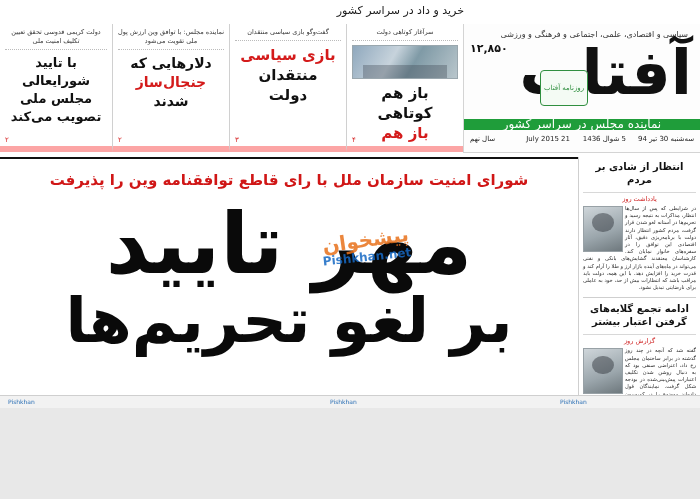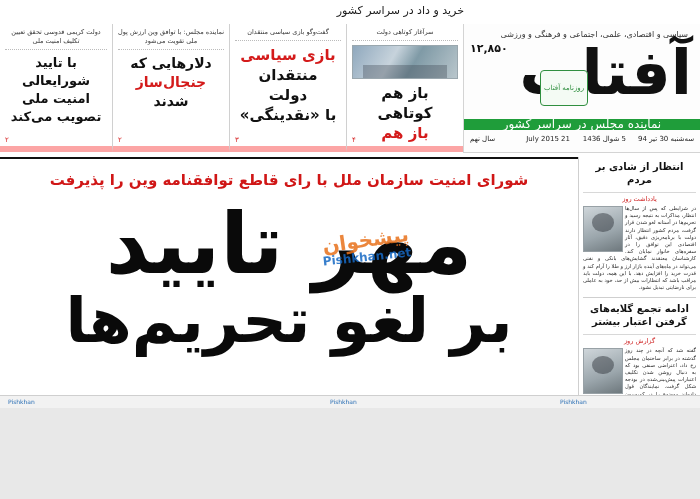--- a/index.html
+++ b/index.html
@@ -362,35 +362,34 @@
     <div class="hl red">باز هم خسارت</div>
     <div class="pagenum">۴</div>
   </div>
 
   <div class="topbox" id="box2">
     <div class="kicker">گفت‌وگو
 بازی سیاسی منتقدان</div>
     <div class="hl red">بازی سیاسی</div>
     <div class="hl">منتقدان</div>
     <div class="hl">دولت</div>
-    <div class="hl">با «نقدینگی»</div>
     <div class="pagenum">۳</div>
   </div>
 
   <div class="topbox" id="box3">
     <div class="kicker">نماینده مجلس: با توافق وین ارزش پول ملی تقویت می‌شود</div>
     <div class="hl">دلارهایی که</div>
     <div class="hl red">جنجال‌ساز</div>
     <div class="hl">شدند</div>
     <div class="pagenum">۲</div>
   </div>
 
   <div class="topbox" id="box4">
     <div class="kicker">دولت کریمی قدوسی تحقق تعیین تکلیف امنیت ملی</div>
-    <div class="hl">با تایید شورایعالی امنیت ملی</div>
+    <div class="hl">با تایید شورایعالی مجلس ملی</div>
     <div class="hl">تصویب می‌کند</div>
     <div class="pagenum">۲</div>
   </div>
 
   <div class="sidebar">
     <div class="side-item">
       <div class="side-head">انتظار از شادی بر مردم</div>
       <div class="side-sub">یادداشت روز</div>
       <div class="side-photo"></div>
       <div class="side-body">در شرایطی که پس از سال‌ها انتظار، مذاکرات به نتیجه رسید و تحریم‌ها در آستانه لغو شدن قرار گرفت، مردم کشور انتظار دارند دولت با برنامه‌ریزی دقیق، آثار اقتصادی این توافق را در سفره‌های خانوار نمایان کند. کارشناسان معتقدند گشایش‌های بانکی و نفتی می‌تواند در ماه‌های آینده بازار ارز و طلا را آرام کند و قدرت خرید را افزایش دهد. با این همه، دولت باید مراقب باشد که انتظارات بیش از حد، خود به عاملی برای نارضایتی تبدیل نشود.</div>

